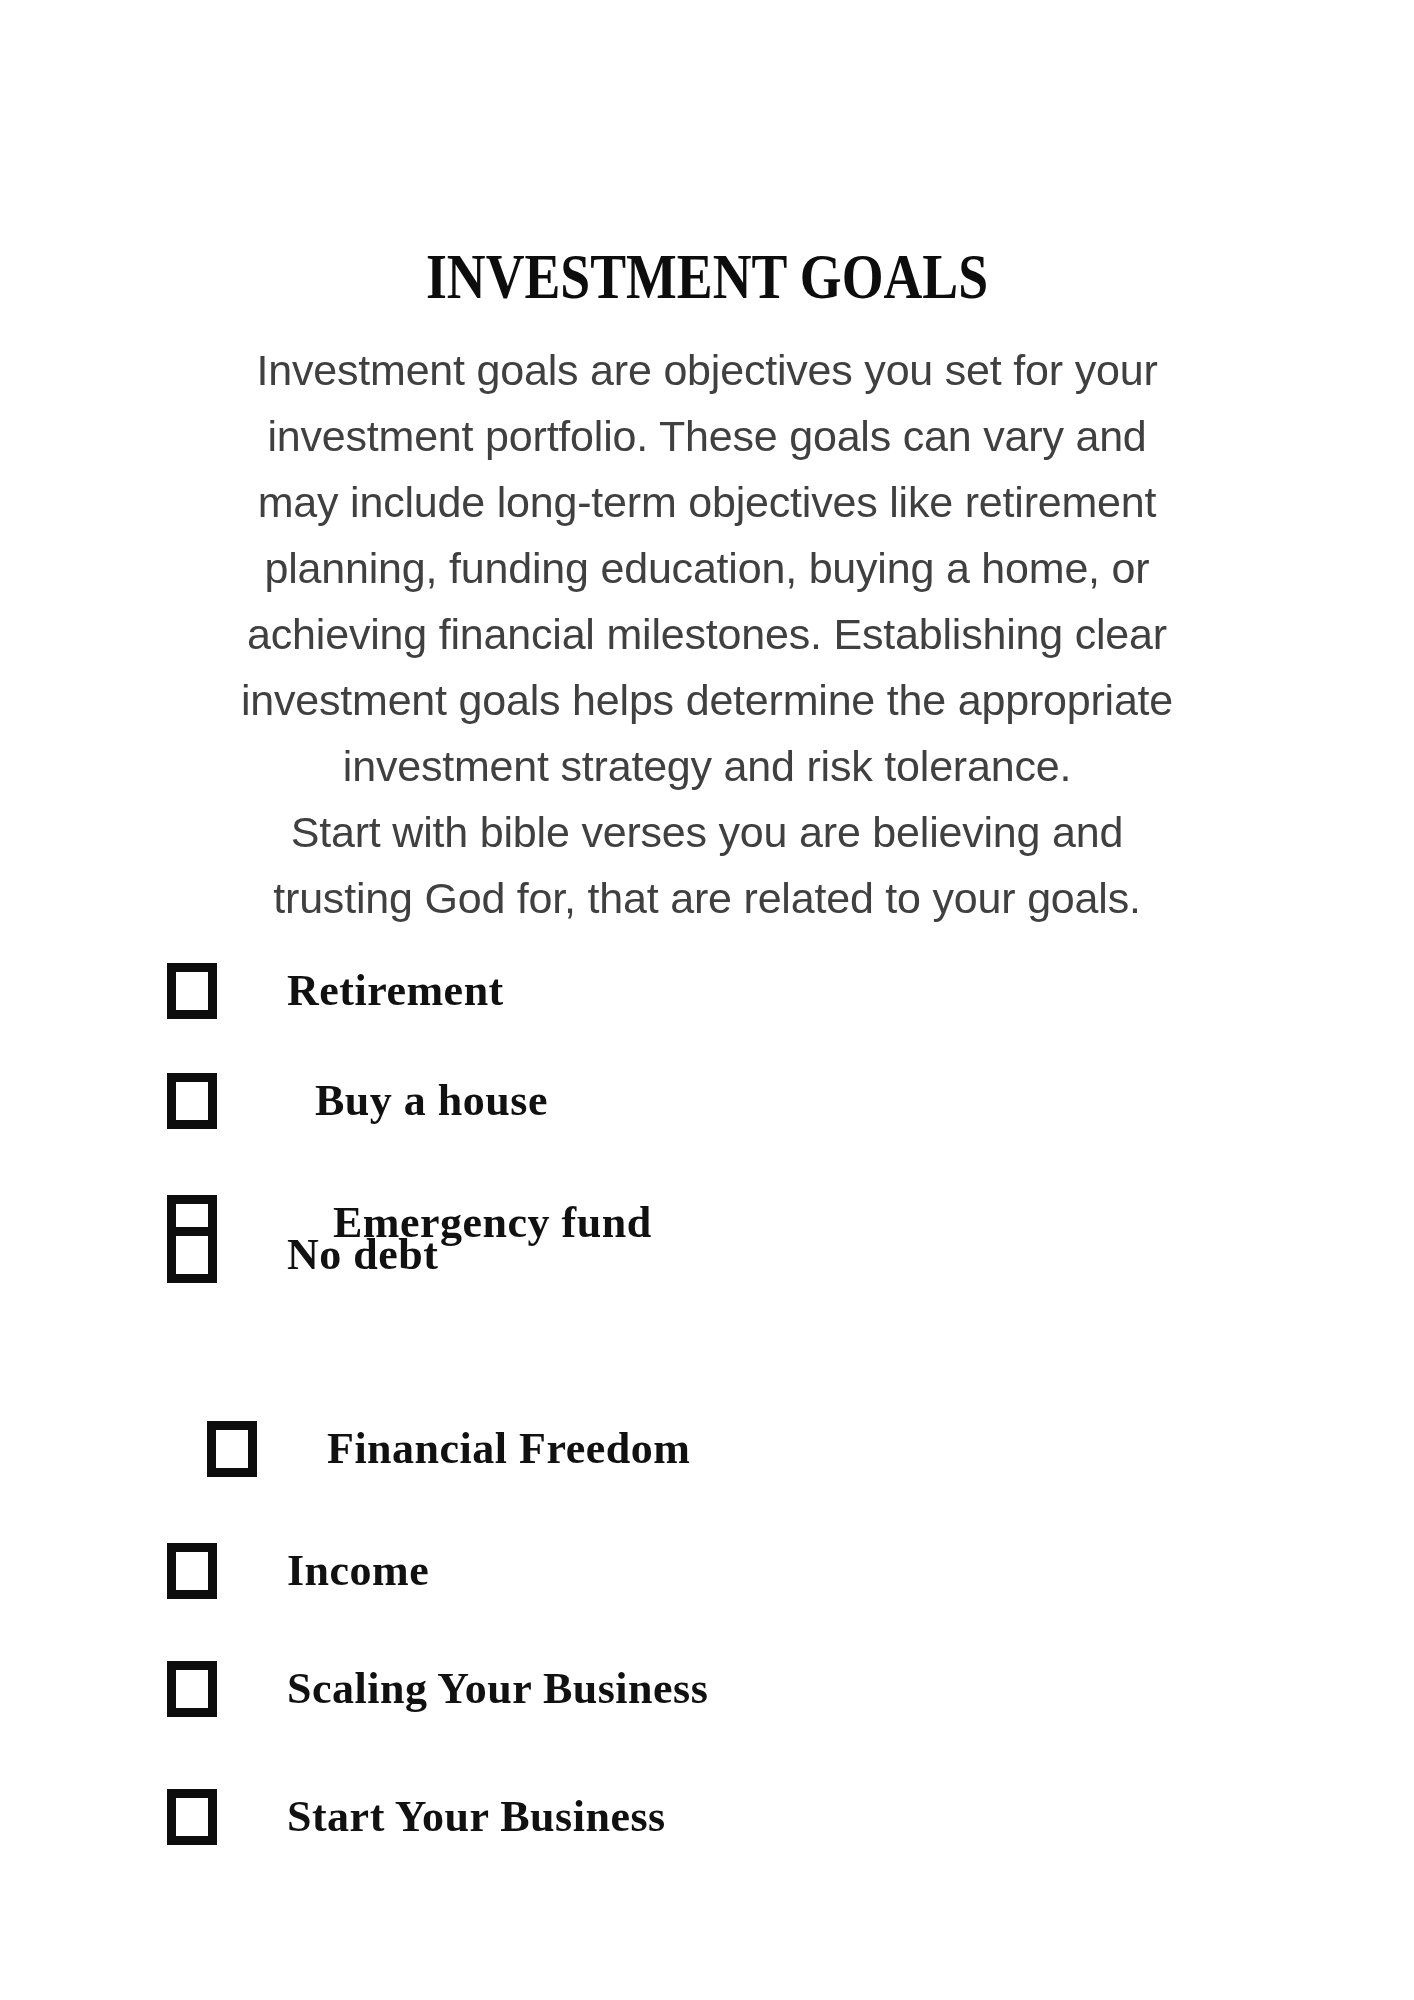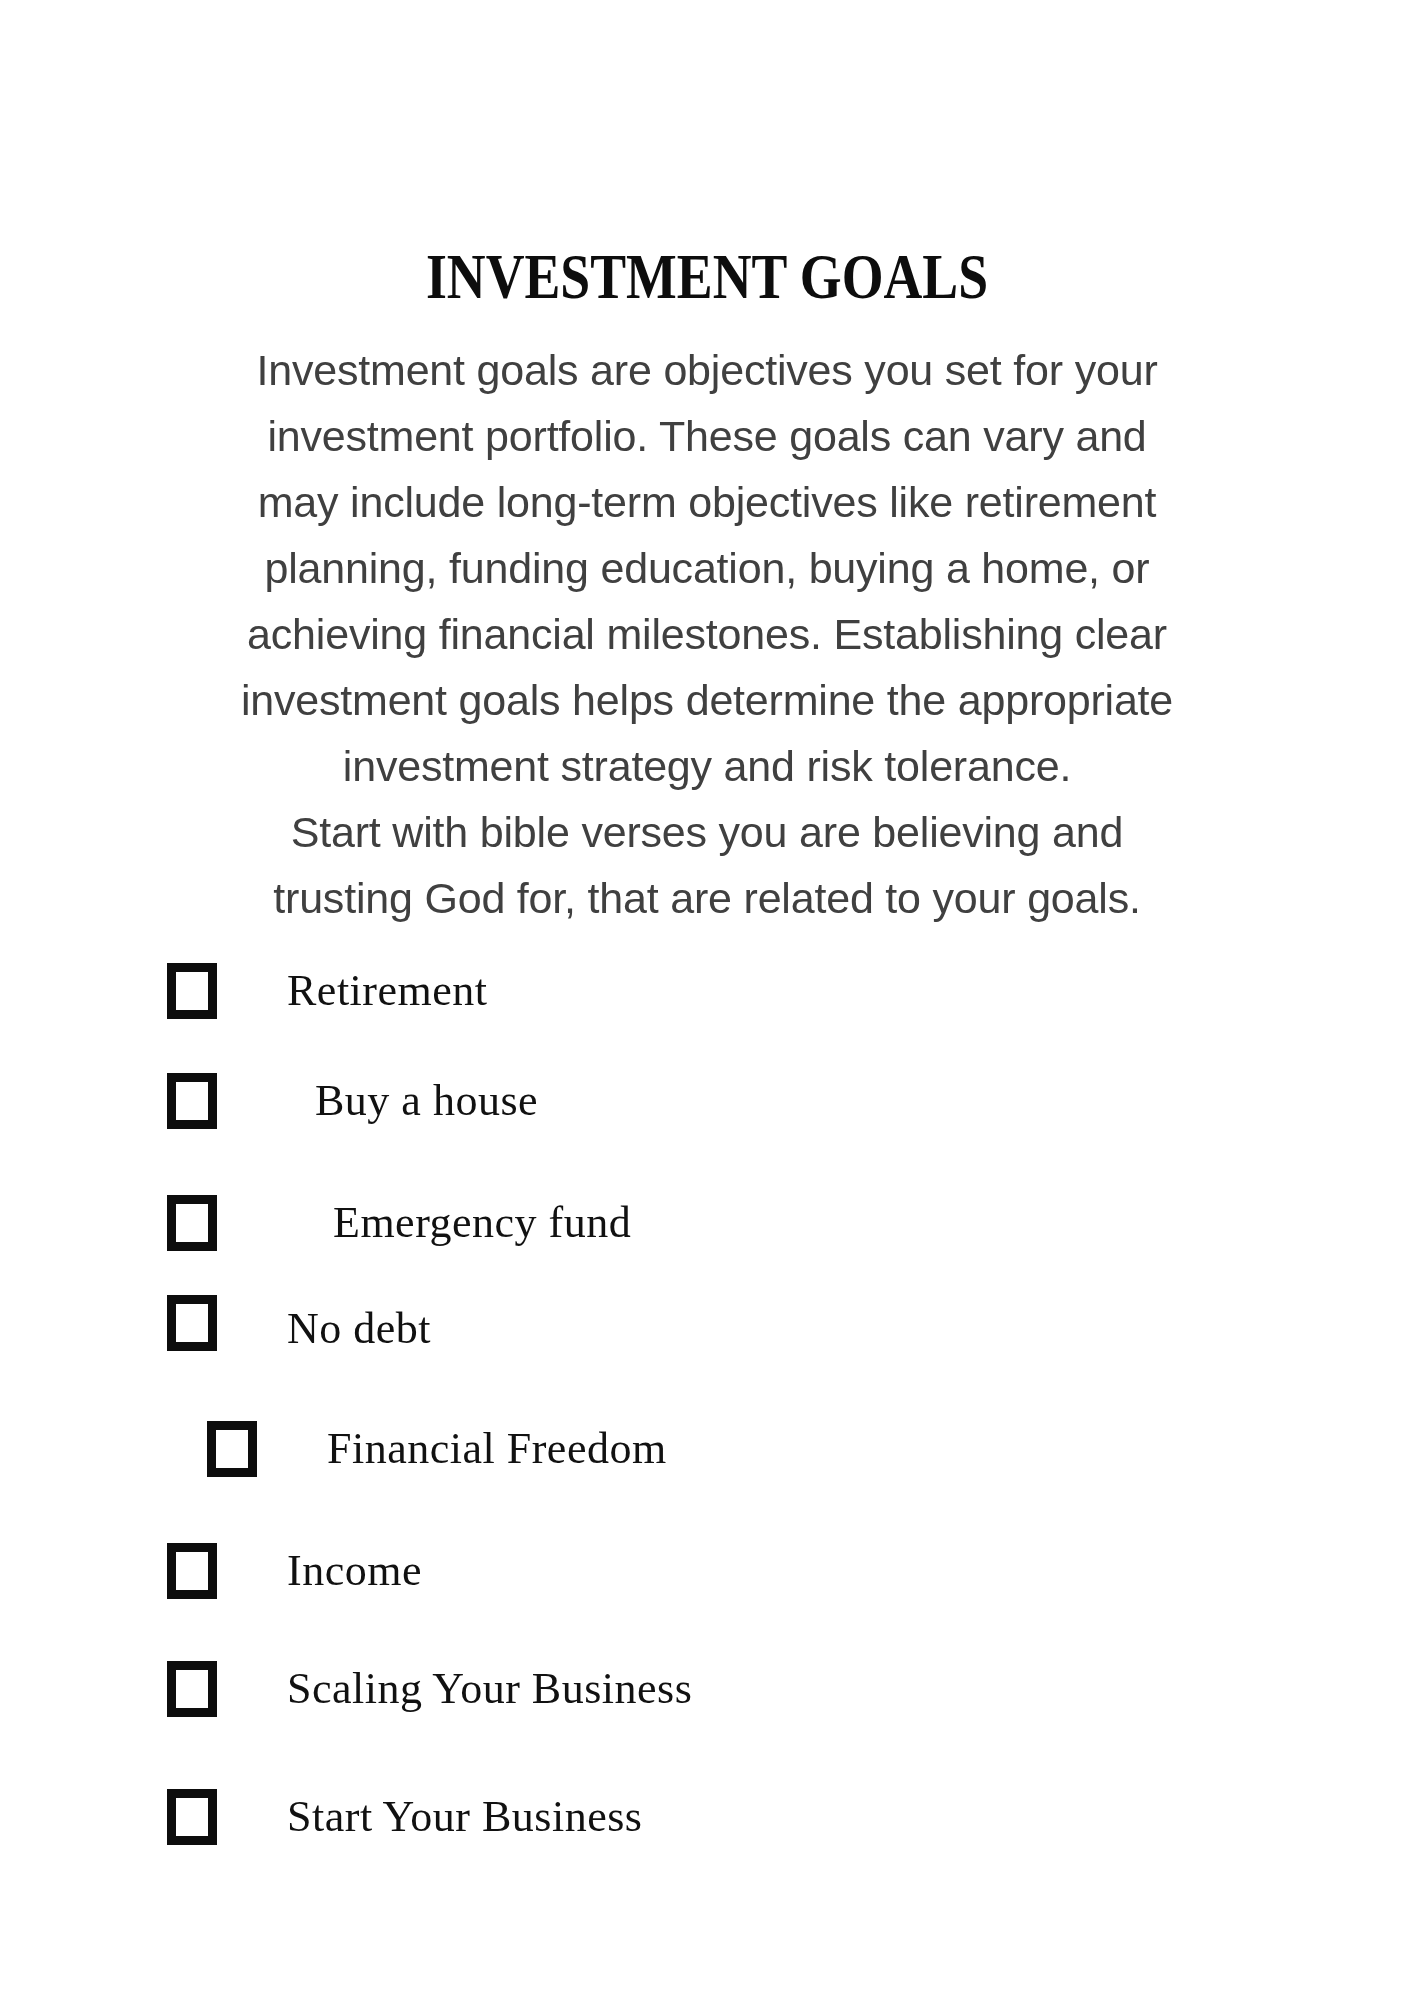--- a/index.html
+++ b/index.html
@@ -65,32 +65,32 @@
     display: inline-block;
     width: 50px;
     height: 56px;
     border: 9px solid #0d0d0d;
     box-sizing: border-box;
     background: #ffffff;
     flex: 0 0 auto;
   }
   .check-label {
     font-family: "Liberation Serif", serif;
-    font-weight: 400;
+    font-weight: 700;
     font-size: 44px;
     line-height: 1;
     color: #111111;
     margin-left: 70px;
     letter-spacing: 0.5px;
     white-space: nowrap;
   }
   .row-1 { top: 963px; }
   .row-2 { top: 1073px; gap: 28px; }
   .row-3 { top: 1195px; gap: 46px; }
-  .row-4 { top: 1295px; align-items: flex-end; }
+  .row-4 { top: 1227px; }
   .row-5 { top: 1421px; padding-left: 40px; }
   .row-6 { top: 1543px; }
   .row-7 { top: 1661px; }
   .row-8 { top: 1789px; }
 </style>
 </head>
 <body>
 
 <div class="page">
 

